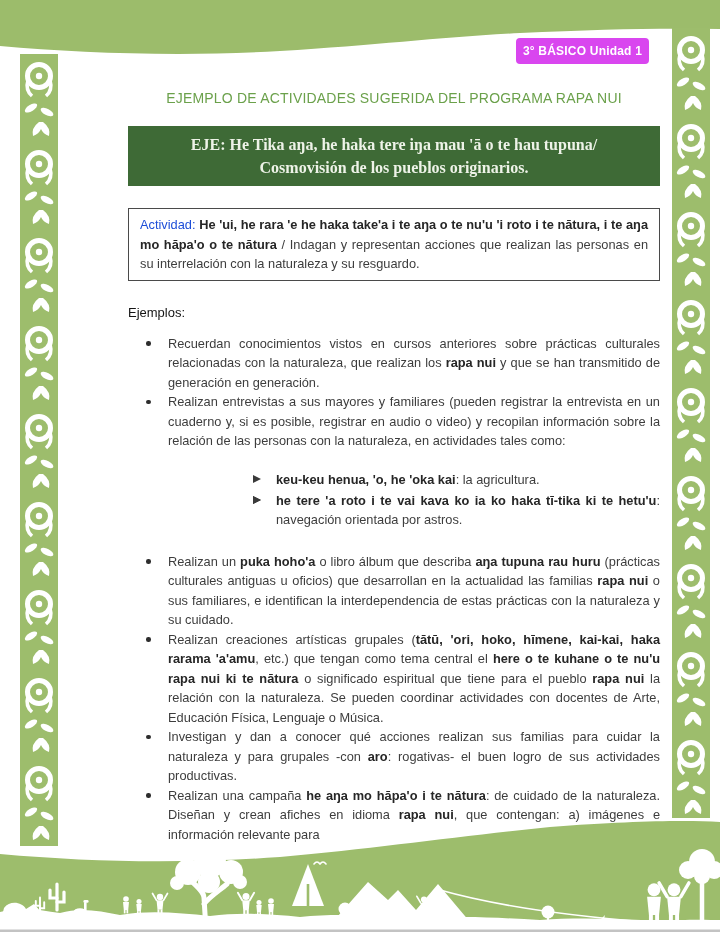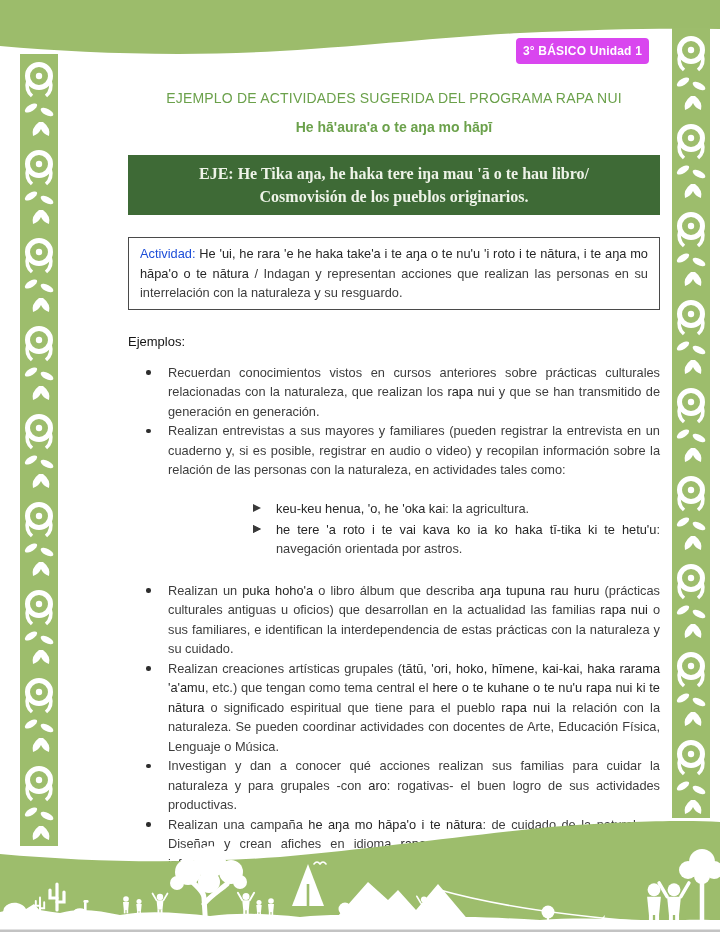--- a/index.html
+++ b/index.html
@@ -17,21 +17,21 @@
   
   .content{position:absolute;left:100px;top:4px;width:532px;color:#3d3d3d;margin-left:28px;}
   .title{margin-top:86px;text-align:center;color:#6ba14b;font-size:14px;line-height:16px;letter-spacing:.2px;}
   .subtitle{margin-top:13px;text-align:center;color:#6ba14b;font-size:14px;line-height:16px;font-weight:600;}
   .eje{margin-top:20px;background:#3e6a36;color:#eef3e8;text-align:center;
        font-family:"Liberation Serif",serif;font-weight:bold;font-size:16px;line-height:23px;
        padding:7px 6px;}
   .activity{margin-top:22px;border:1.4px solid #4a4a4a;padding:6px 11px;font-size:12.8px;
             line-height:19.5px;text-align:justify;}
   .gray{color:#1d4ed8;}
-  .b{font-weight:normal;color:#262626;}
+  .b{font-weight:bold;color:#262626;}
   .examples-heading{margin-top:24px;font-weight:normal;color:#141414;font-size:13px;line-height:16px;}
   ul.list{list-style:none;margin:13px 0 0 0;padding:0;font-size:12.8px;line-height:19.5px;}
   ul.list li{position:relative;text-align:justify;}
   li.bullet{padding-left:40px;}
   li.bullet .dot{position:absolute;left:18px;top:7.5px;width:4.5px;height:4.5px;border-radius:50%;
                  background:#2d2d2d;}
   li.arrow{padding-left:148px;margin-top:1.5px;}
   li.arrow .tri{position:absolute;left:125px;top:5.5px;width:0;height:0;
                 border-top:4.5px solid transparent;border-bottom:4.5px solid transparent;
                 border-left:8.5px solid #3a3a3a;}
@@ -68,24 +68,23 @@
 
   <svg class="band-left" width="38" height="792">
     <rect width="38" height="792" fill="url(#koru)"></rect>
   </svg>
   <svg class="band-right" width="38" height="790">
     <rect width="38" height="790" fill="url(#koru)"></rect>
   </svg>
 
   <div class="content">
     <div class="title">EJEMPLO DE ACTIVIDADES SUGERIDA DEL PROGRAMA RAPA NUI</div>
-    <div class="subtitle">He hā'aura'a o te aŋa mo hāpī</div>
 
     <div class="eje">
-      <div>EJE: He Tika aŋa, he haka tere iŋa mau 'ā o te hau libro/</div>
+      <div>EJE: He Tika aŋa, he haka tere iŋa mau 'ā o te hau tupuna/</div>
       <div>Cosmovisión de los pueblos originarios.</div>
     </div>
 
     <div class="activity"><span class="gray">Actividad:  </span><span class="b">He 'ui, he rara 'e he haka take'a i te aŋa o te nu'u 'i roto i te nātura, i te aŋa mo hāpa'o o te nātura</span><span> / Indagan y representan acciones que realizan las personas en su interrelación con la naturaleza y su resguardo.</span></div>
 
     <div class="examples-heading">Ejemplos:</div>
 
     <ul class="list">
       <li class="bullet">
         <span class="dot"></span>

